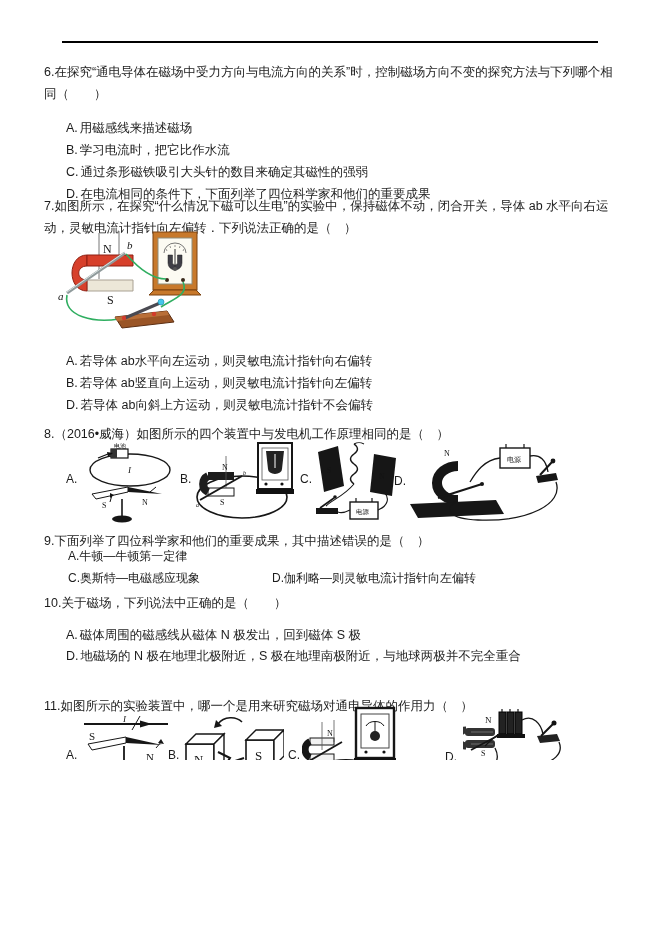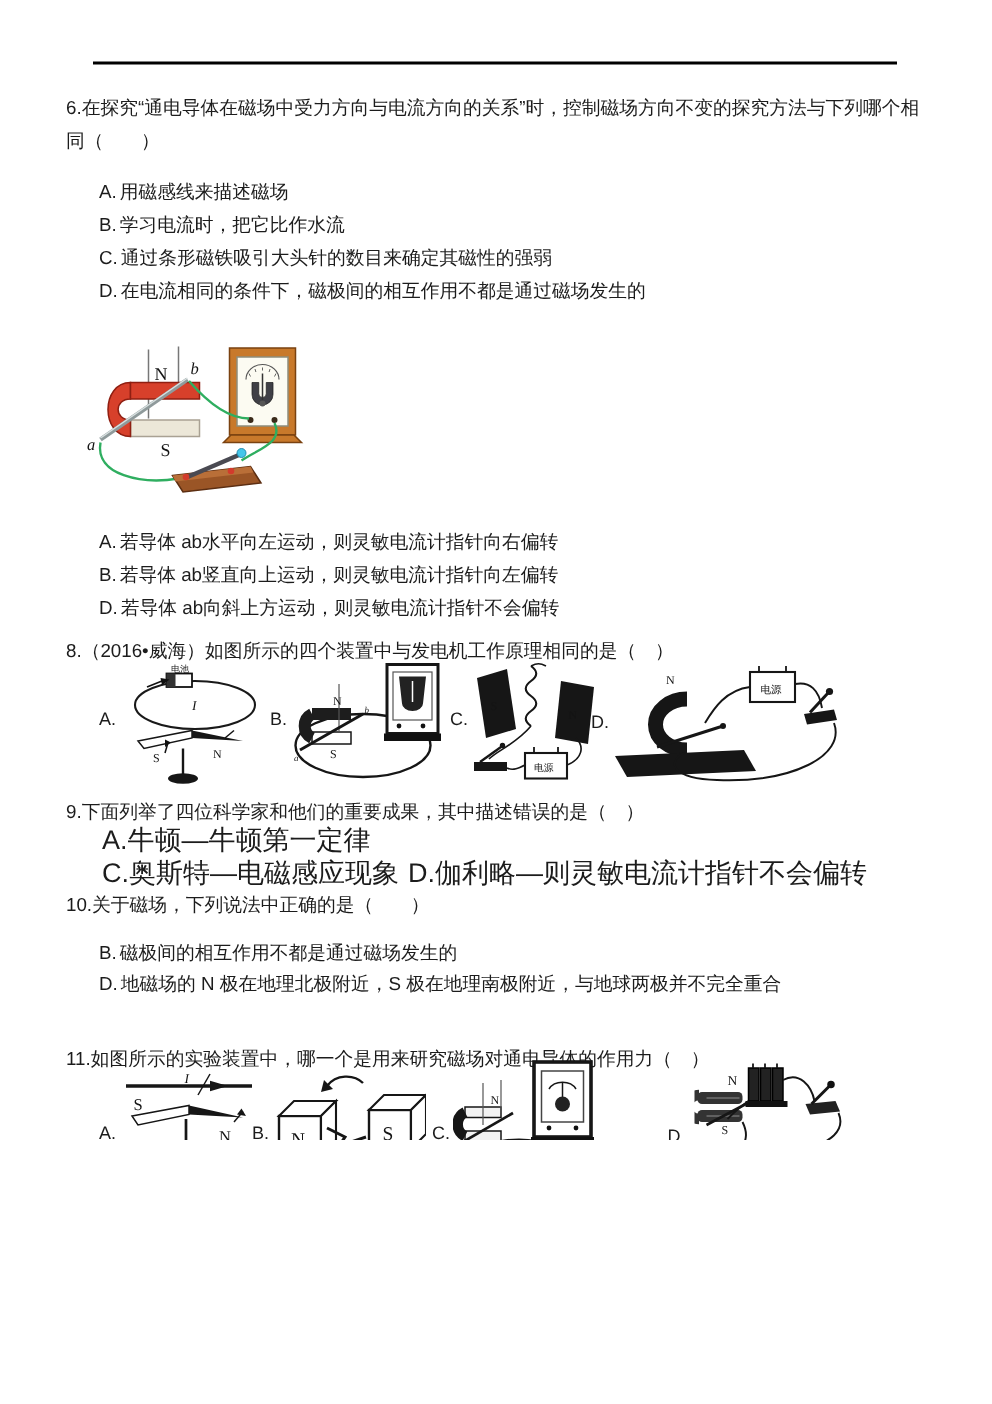--- a/index.html
+++ b/index.html
@@ -3,43 +3,44 @@
 <meta charset="utf-8">
 <style>
   html,body{margin:0;padding:0;background:#fff;}
   .page{position:relative;width:661px;height:760px;background:#ffffff;
         font-family:"Liberation Sans",sans-serif;color:#1c1c1c;overflow:hidden;text-decoration:underline;}
   .header-rule{position:absolute;top:41px;left:62px;width:536px;border-top:2px solid #000;}
   .stem{position:absolute;left:44px;width:578px;font-size:12.5px;line-height:22px;}
   .opts{position:absolute;left:66px;width:556px;font-size:12.5px;line-height:22px;margin-top:12px;}
   .opts.tight{line-height:21px;}
   .opt .ol{margin-right:2px;}
-  .optgrid{position:absolute;left:66px;width:556px;height:44px;font-size:18px;}
+  .optgrid{position:absolute;left:66px;width:556px;height:44px;font-size:12px;}
   .optgrid .cell{position:absolute;white-space:nowrap;}
   .fig{position:absolute;}
   .figlabel{position:absolute;font-size:12px;color:#1c1c1c;}
   svg{display:block;}
   svg text{font-family:"Liberation Serif",serif;fill:#141414;}
   .cjk{font-family:"Liberation Sans",sans-serif;}
 </style>
 </head>
 <body>
 
 <div class="page">
 
   <div class="header-rule"></div>
 
   <div class="stem" style="top:61px">6.在探究“通电导体在磁场中受力方向与电流方向的关系”时，控制磁场方向不变的探究方法与下列哪个相同（　　）</div>
   <div class="opts" style="top:105px">
     <div class="opt"><span class="ol">A.</span><span class="cjk">用磁感线来描述磁场</span></div>
     <div class="opt"><span class="ol">B.</span><span class="cjk">学习电流时，把它比作水流</span></div>
     <div class="opt"><span class="ol">C.</span><span class="cjk">通过条形磁铁吸引大头针的数目来确定其磁性的强弱</span></div>
-    <div class="opt"><span class="ol">D.</span><span class="cjk">在电流相同的条件下，磁极间的相互作用不都是通过磁场发生的</span></div>
-  </div>
-
+    <div class="opt"><span class="ol">D.</span><span class="cjk">在电流相同的条件下，下面列举了四位科学家和他们的重要成果</span></div>
+  </div>
+
+  <div class="stem" style="top:195px">7.如图所示，在探究“什么情况下磁可以生电”的实验中，保持磁体不动，闭合开关，导体 ab 水平向右运动，灵敏电流计指针向左偏转．下列说法正确的是（　）</div>
 
   <div class="fig" style="left:57px;top:229px">
     <svg width="185" height="102" viewBox="0 0 185 102">
       <g>
         <path d="M42,4 V50 M62,2 V28" stroke="#777" stroke-width="1" fill="none"></path>
       </g>
       <g>
         <path d="M30,51 h46 v11 h-46 z" fill="#ece7d8" stroke="#a9a193"></path>
         <path d="M30,26 C10,26 10,62 30,62 L30,51 C19,51 19,37 30,37 Z" fill="#d7402b" stroke="#8f1f12"></path>
         <path d="M30,26 h46 v11 h-46 z" fill="#d7402b" stroke="#8f1f12"></path>
@@ -185,26 +186,26 @@
         <circle cx="145" cy="19" r="2.4" fill="#161616"></circle>
       </g>
       <path d="M92,16 C76,18 68,30 62,40 M122,14 C132,12 138,18 140,30 M148,40 C156,62 120,80 70,78 C40,77 36,66 48,60" stroke="#161616" stroke-width="1.3" fill="none"></path>
     </svg>
   </div>
 
   <div class="stem" style="top:530px">9.下面列举了四位科学家和他们的重要成果，其中描述错误的是（　）</div>
   <div class="optgrid" style="top:548px">
     <span class="cell" style="left:2px;top:0"><span class="ol">A.</span><span class="cjk">牛顿―牛顿第一定律</span></span>
     <span class="cell" style="left:2px;top:22px"><span class="ol">C.</span><span class="cjk">奥斯特―电磁感应现象</span></span>
-    <span class="cell" style="left:206px;top:22px"><span class="ol">D.</span><span class="cjk">伽利略―则灵敏电流计指针不会偏转</span></span>
+    <span class="cell" style="left:206px;top:22px"><span class="ol">D.</span><span class="cjk">伽利略―则灵敏电流计指针向左偏转</span></span>
   </div>
 
   <div class="stem" style="top:592px">10.关于磁场，下列说法中正确的是（　　）</div>
   <div class="opts tight" style="top:613px">
-    <div class="opt"><span class="ol">B.</span><span class="cjk">磁极间的相互作用不都是通过磁场发生的</span></div>
+    <div class="opt"><span class="ol">A.</span><span class="cjk">磁体周围的磁感线从磁体 N 极发出，回到磁体 S 极</span></div>
     <div class="opt"><span class="ol">D.</span><span class="cjk">地磁场的 N 极在地理北极附近，S 极在地理南极附近，与地球两极并不完全重合</span></div>
   </div>
 
   <div class="stem" style="top:695px">11.如图所示的实验装置中，哪一个是用来研究磁场对通电导体的作用力（　）</div>
 
   <div class="fig" style="left:62px;top:714px;width:118px;height:96px">
     <span class="figlabel" style="left:4px;top:34px">A.</span>
     <svg width="95" height="92" viewBox="0 0 95 92" style="position:absolute;left:18px;top:0">
       <path d="M4,10 H88" stroke="#161616" stroke-width="2.2"></path>
       <polygon points="60,6.5 72,10 60,13.5" fill="#161616"></polygon>

